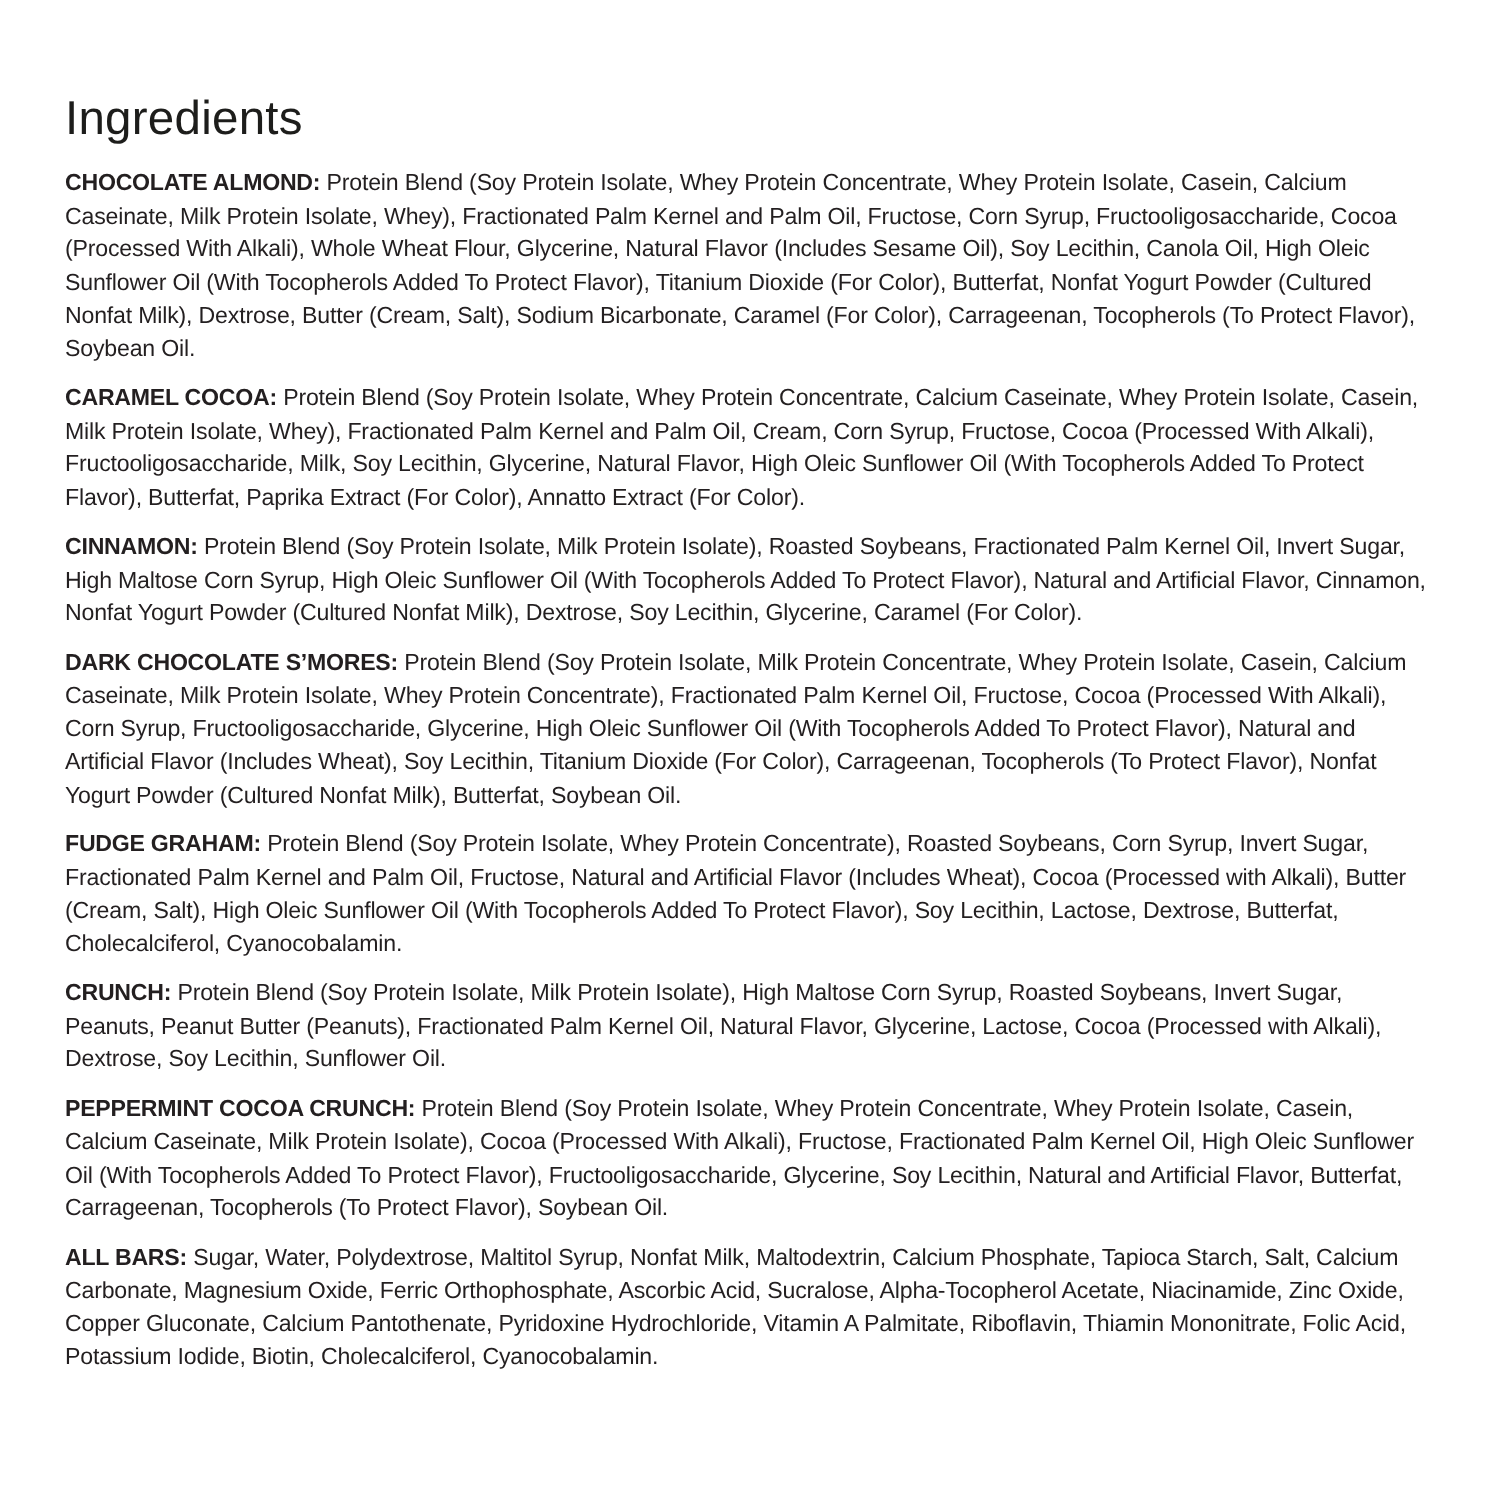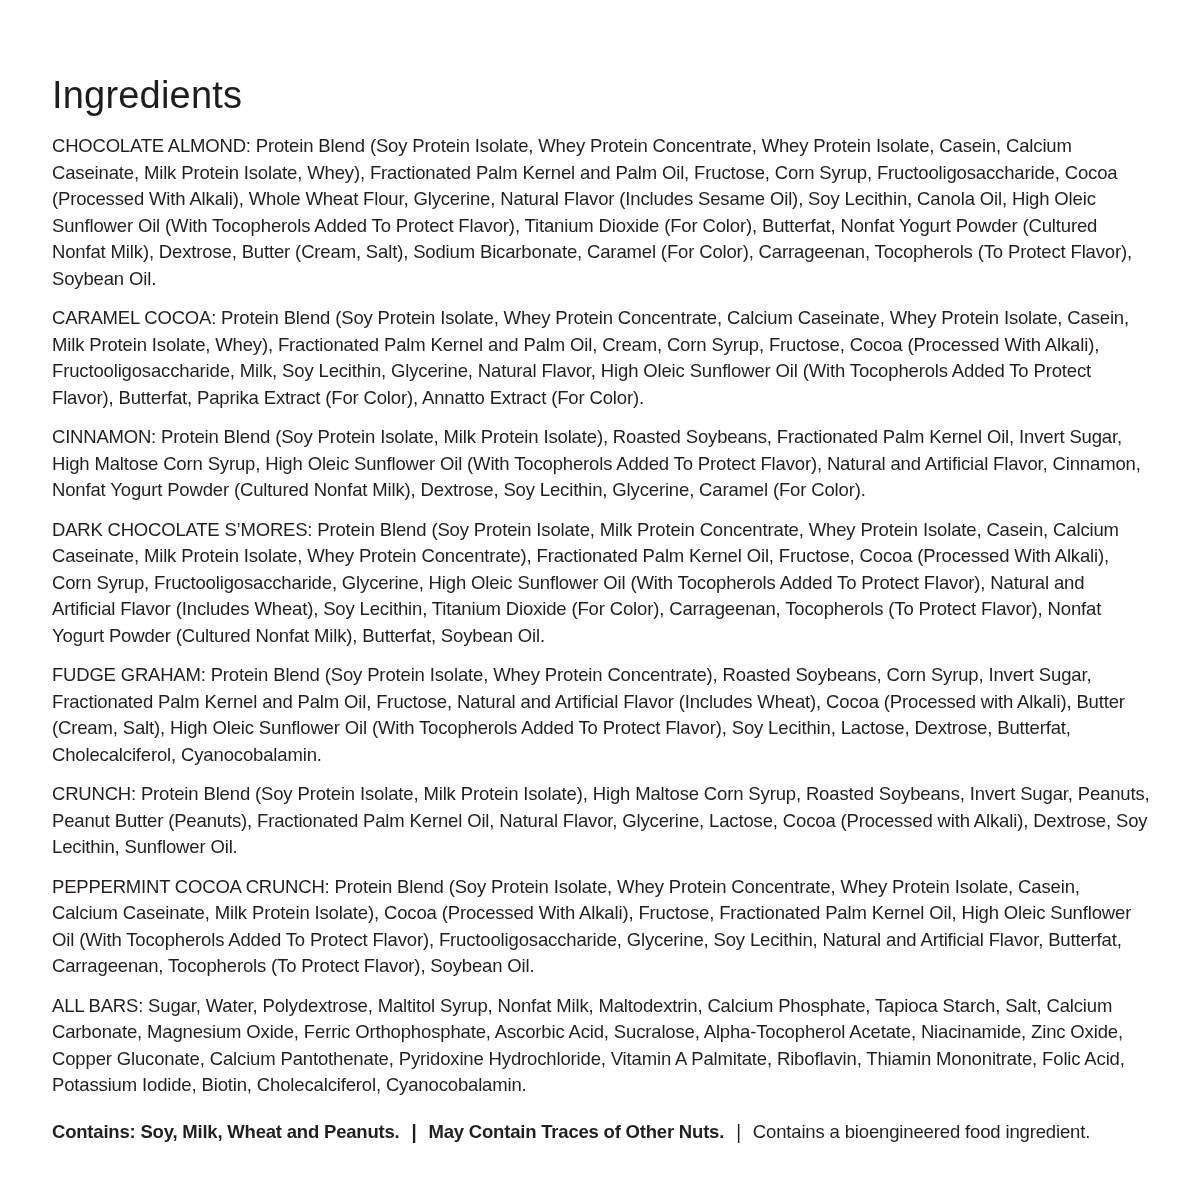--- a/index.html
+++ b/index.html
@@ -30,21 +30,21 @@
     color: #1d1d1b;
   }
   .para {
     font-size: 18.5px;
     line-height: 26.5px;
     letter-spacing: -0.15px;
     margin: 0 0 13px 0;
     color: #231f20;
   }
   .flavor-label {
-    font-weight: 400;
+    font-weight: 700;
     letter-spacing: -0.2px;
   }
   .contains-line {
     font-size: 18.5px;
     line-height: 26.5px;
     letter-spacing: -0.15px;
     margin-top: 20px;
     color: #231f20;
   }
   .contains-line b {
@@ -75,14 +75,13 @@
 
   <p class="para"><span class="flavor-label">FUDGE GRAHAM:</span> <span class="ingredient-body">Protein Blend (Soy Protein Isolate, Whey Protein Concentrate), Roasted Soybeans, Corn Syrup, Invert Sugar, Fractionated Palm Kernel and Palm Oil, Fructose, Natural and Artificial Flavor (Includes Wheat), Cocoa (Processed with Alkali), Butter (Cream, Salt), High Oleic Sunflower Oil (With Tocopherols Added To Protect Flavor), Soy Lecithin, Lactose, Dextrose, Butterfat, Cholecalciferol, Cyanocobalamin.</span></p>
 
   <p class="para"><span class="flavor-label">CRUNCH:</span> <span class="ingredient-body">Protein Blend (Soy Protein Isolate, Milk Protein Isolate), High Maltose Corn Syrup, Roasted Soybeans, Invert Sugar, Peanuts, Peanut Butter (Peanuts), Fractionated Palm Kernel Oil, Natural Flavor, Glycerine, Lactose, Cocoa (Processed with Alkali), Dextrose, Soy Lecithin, Sunflower Oil.</span></p>
 
   <p class="para"><span class="flavor-label">PEPPERMINT COCOA CRUNCH:</span> <span class="ingredient-body">Protein Blend (Soy Protein Isolate, Whey Protein Concentrate, Whey Protein Isolate, Casein, Calcium Caseinate, Milk Protein Isolate), Cocoa (Processed With Alkali), Fructose, Fractionated Palm Kernel Oil, High Oleic Sunflower Oil (With Tocopherols Added To Protect Flavor), Fructooligosaccharide, Glycerine, Soy Lecithin, Natural and Artificial Flavor, Butterfat, Carrageenan, Tocopherols (To Protect Flavor), Soybean Oil.</span></p>
 
   <p class="para"><span class="flavor-label">ALL BARS:</span> <span class="ingredient-body">Sugar, Water, Polydextrose, Maltitol Syrup, Nonfat Milk, Maltodextrin, Calcium Phosphate, Tapioca Starch, Salt, Calcium Carbonate, Magnesium Oxide,  Ferric Orthophosphate, Ascorbic Acid, Sucralose, Alpha-Tocopherol Acetate, Niacinamide, Zinc Oxide, Copper Gluconate, Calcium Pantothenate, Pyridoxine Hydrochloride, Vitamin A Palmitate, Riboflavin, Thiamin Mononitrate, Folic Acid, Potassium Iodide, Biotin, Cholecalciferol, Cyanocobalamin.</span></p>
 </div>
 
-  <p class="contains-line"><b>Contains: Soy, Milk, Wheat and Peanuts.</b><b class="sep">|</b><b>May Contain Traces of Other Nuts.</b><span class="sep">|</span><span>Contains a bioengineered food ingredient.</span></p>
 </div>
 
 </body></html>

